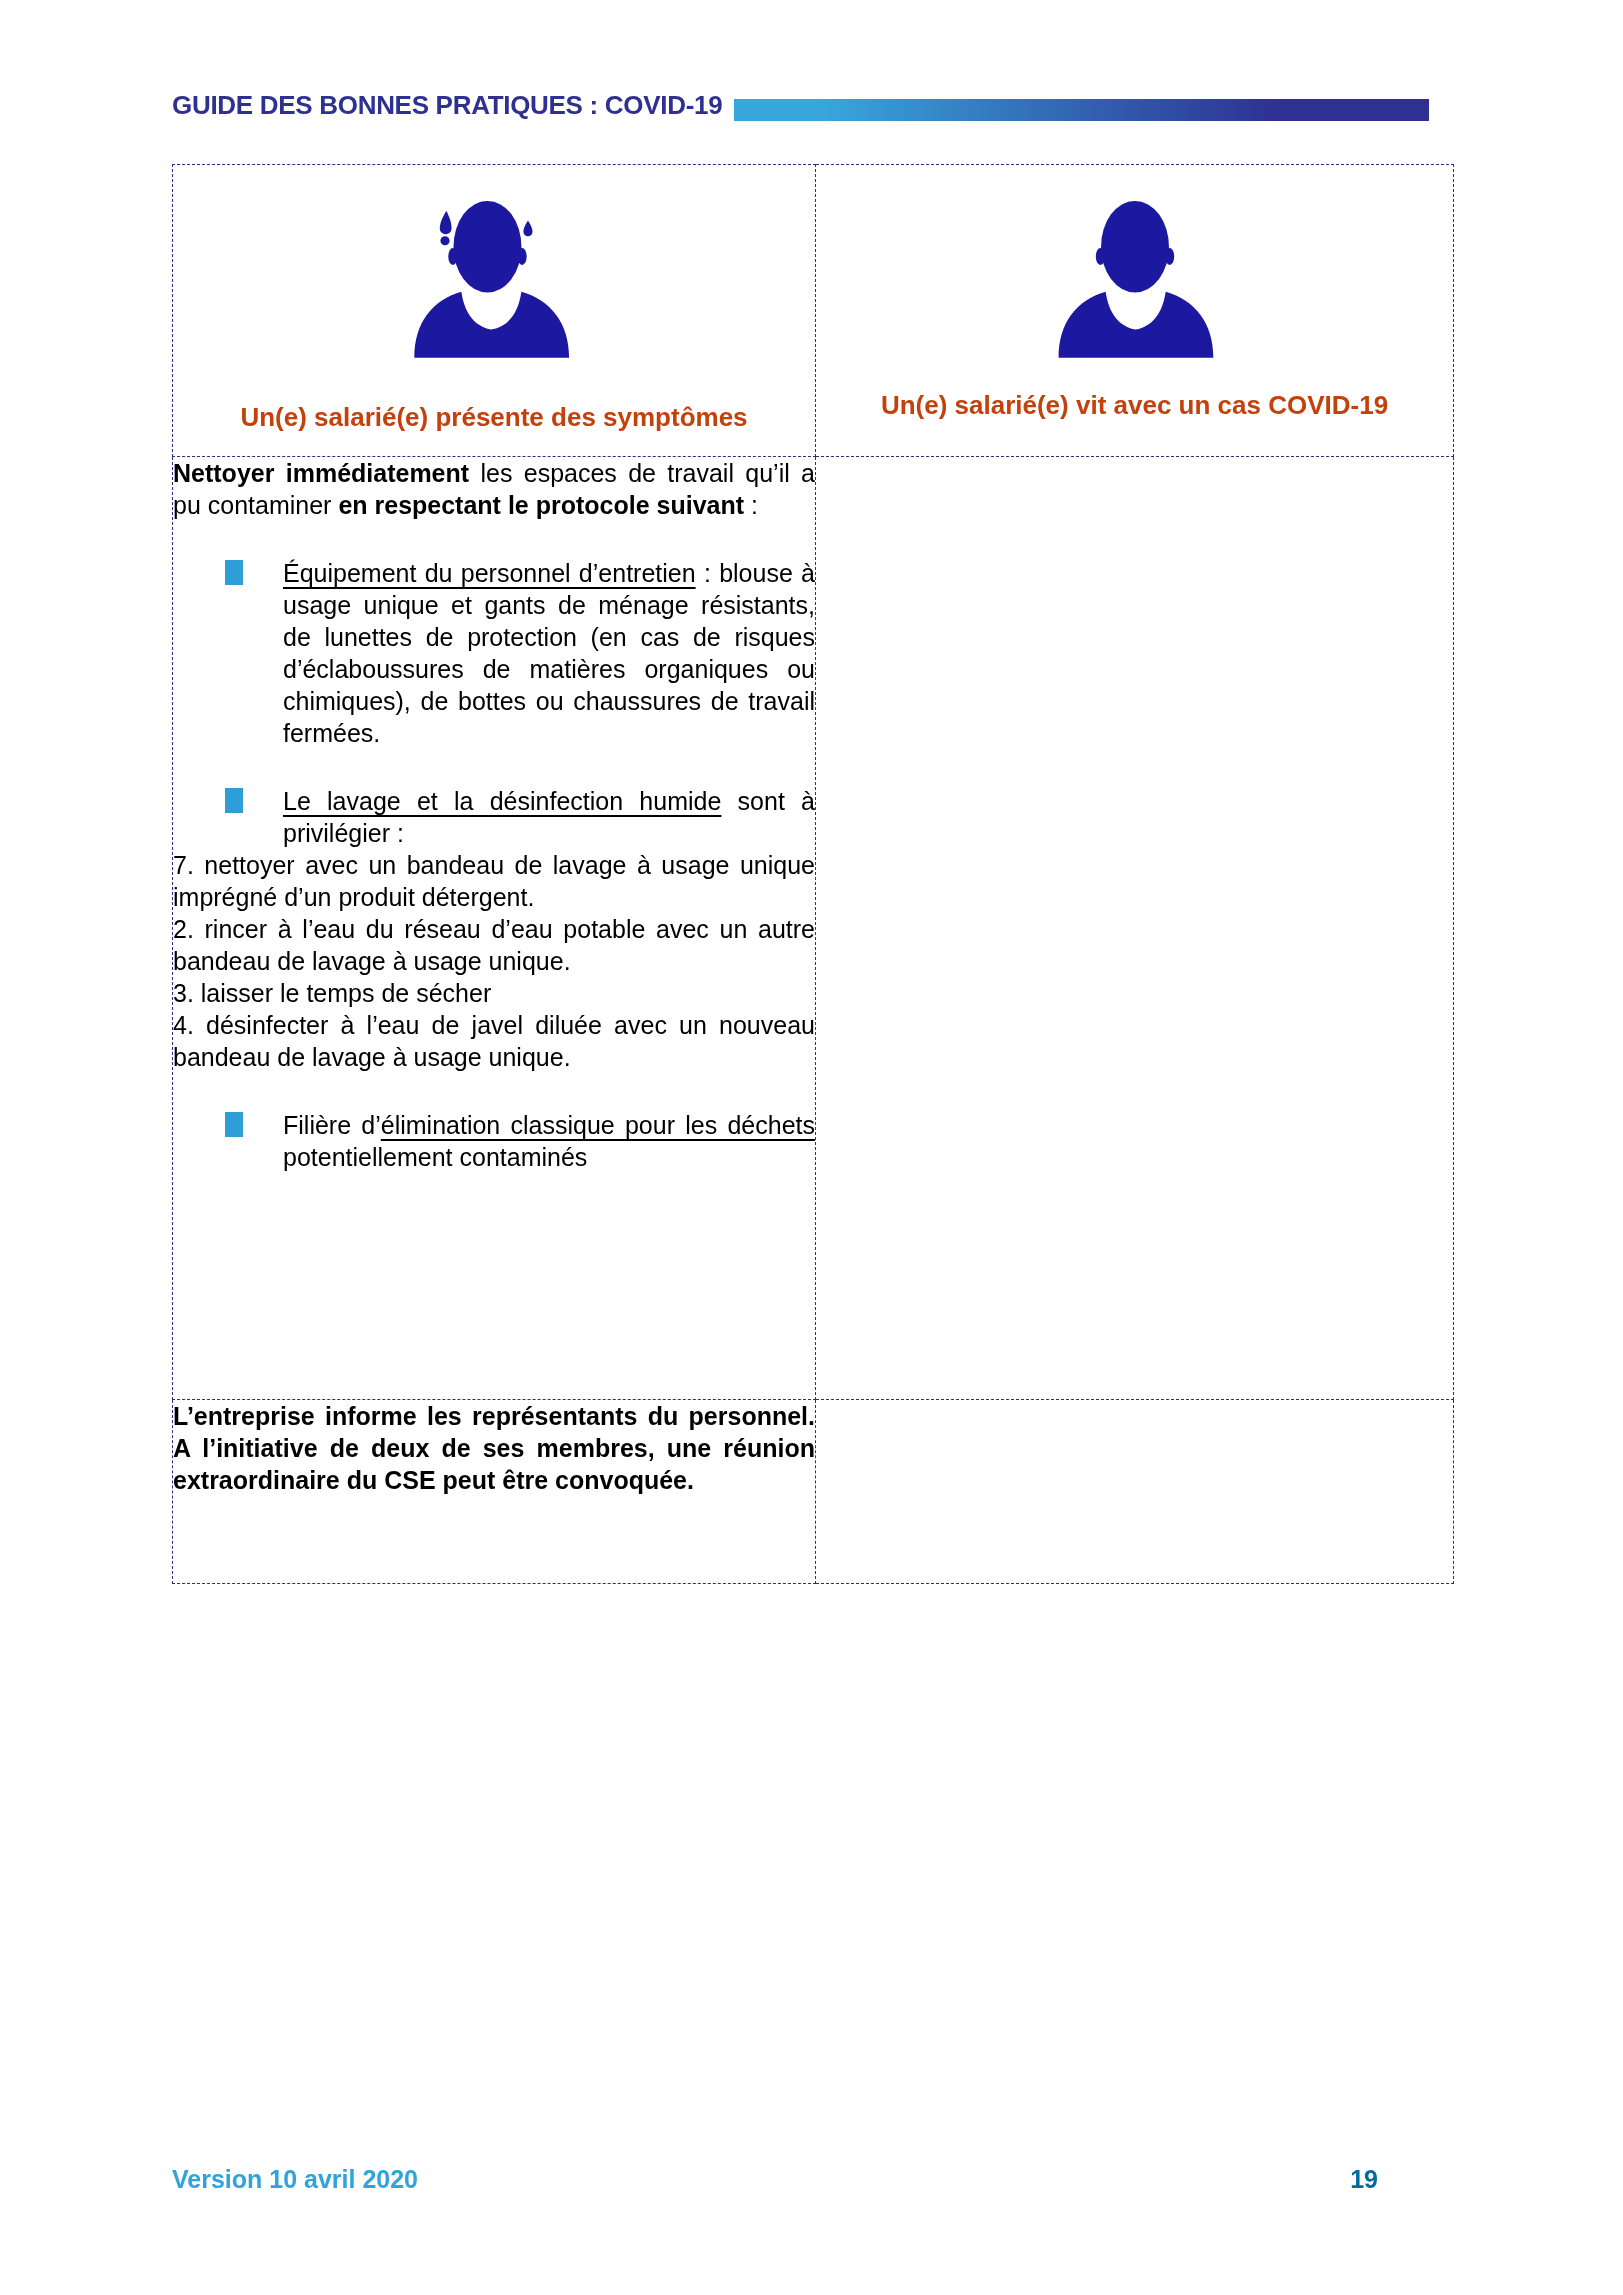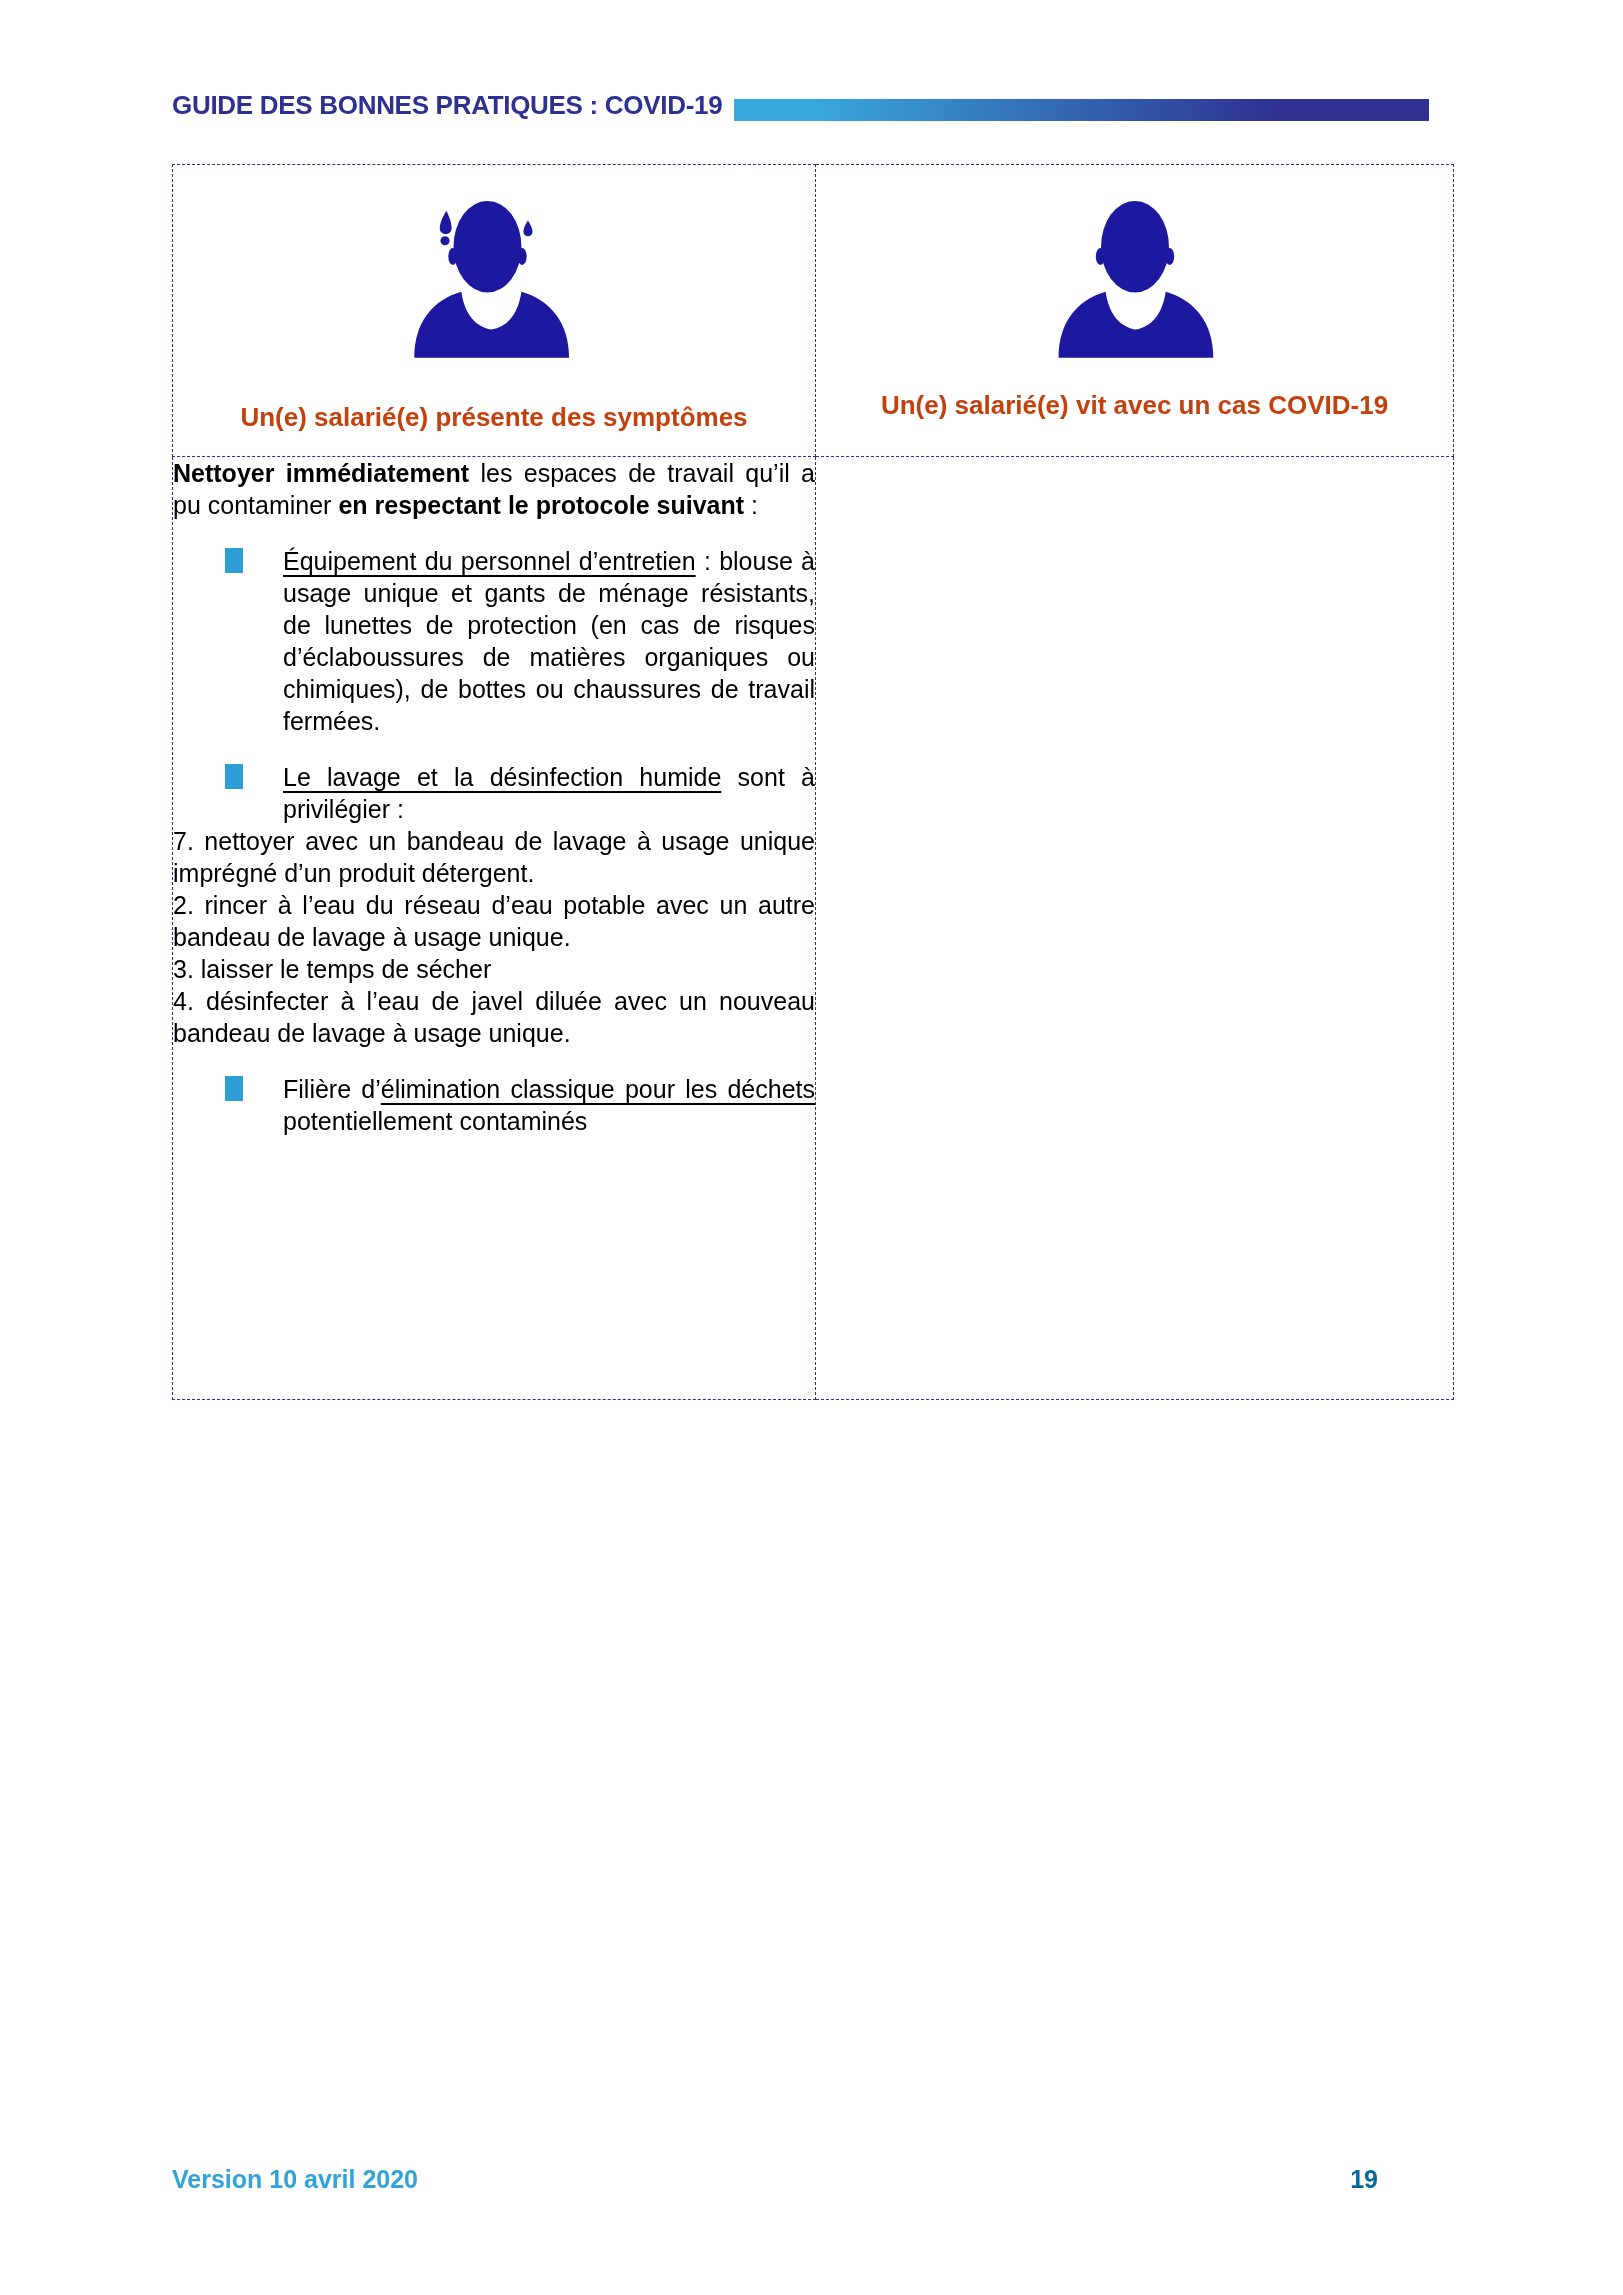--- a/index.html
+++ b/index.html
@@ -61,21 +61,21 @@
     color: #c2410c;
     white-space: nowrap;
   }
   .col-title.right-col { margin-top: 31px; }
 
   .cell-text {
     padding: 34px 13px 26px 18.3px;
     font-size: 25px;
     line-height: 32px;
   }
-  .cell-text > * + * { margin-top: 24px; }
+  .cell-text > * + * { margin-top: 36px; }
   .cell-text p { margin: 0; text-align: justify; text-align-last: left; }
   .b { font-weight: bold; }
   .u {
     text-decoration: underline;
     text-decoration-thickness: 2px;
     text-underline-offset: 4.6px;
   }
 
   .bullet-item {
     position: relative;
@@ -177,20 +177,26 @@
         <p>3. laisser le temps de sécher</p>
         <p>4. désinfecter à l’eau de javel diluée avec un nouveau bandeau de lavage à usage unique.</p>
 
         <div class="bullet-item">
           <span class="bullet-sq"></span><span>Filière d’</span><span class="u">élimination classique pour les déchets </span><span>potentiellement contaminés</span>
         </div>
       </td>
       <td></td>
     </tr>
 
+    <tr class="r-cse">
+      <td class="cell-text">
+        <p class="b">L’entreprise informe les représentants du personnel. A l’initiative de deux de ses membres, une réunion extraordinaire du CSE peut être convoquée.</p>
+      </td>
+      <td></td>
+    </tr>
   </tbody>
     </table>
 
   <div class="footer-version">Version 10 avril 2020</div>
   <div class="footer-page">19</div>
 
 </div>
 
 
 </body></html>

